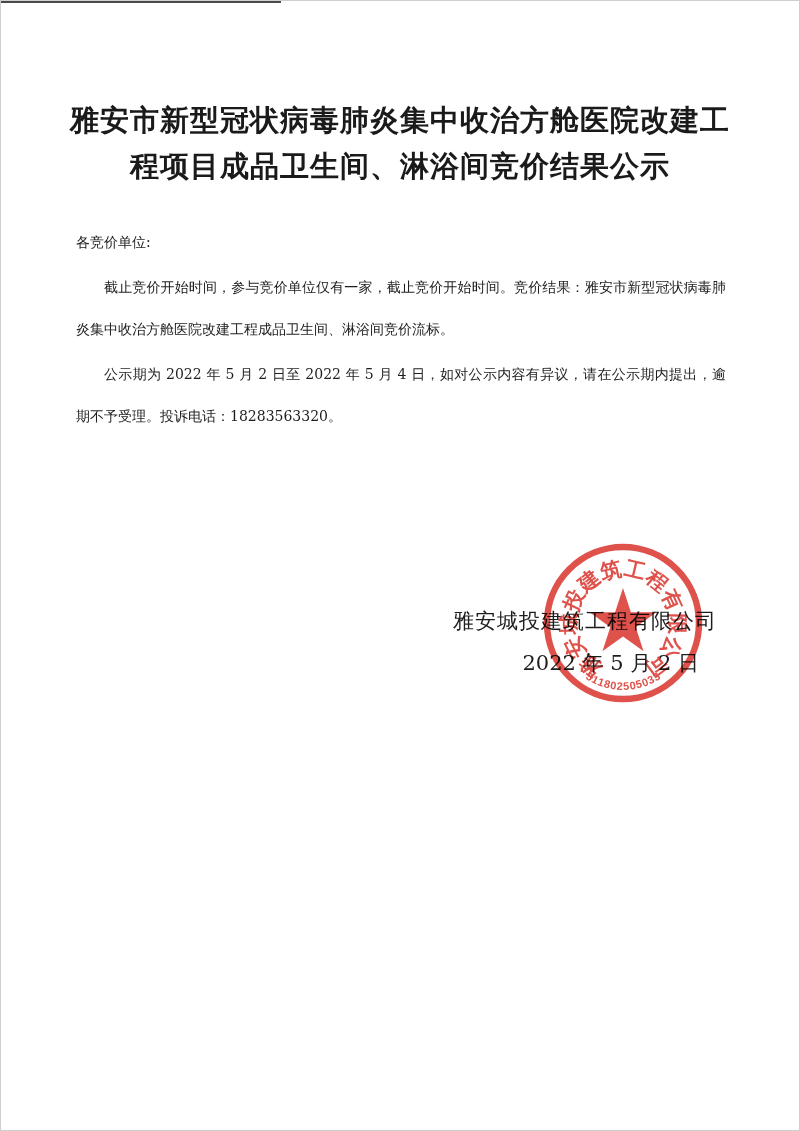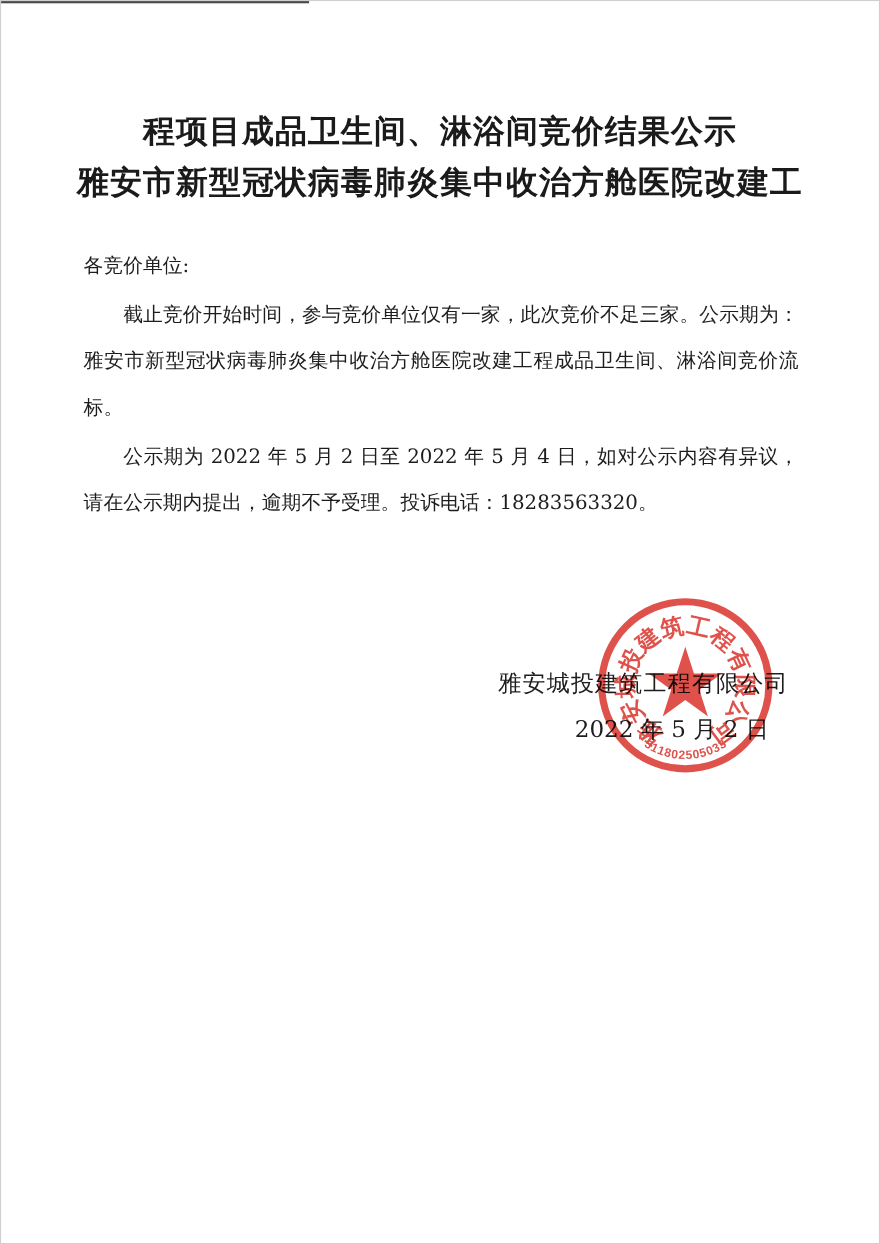--- a/index.html
+++ b/index.html
@@ -27,21 +27,21 @@
     font-family: "Liberation Sans", sans-serif;
     font-weight: 700;
     font-size: 29px;
     line-height: 46px;
     letter-spacing: 1px;
     color: #1a1a1a;
   }
   .doc-body {
     position: absolute;
     top: 220px; left: 75px; width: 650px;
-    font-size: 18px;
+    font-size: 14px;
     line-height: 42px;
     color: #1d1d1d;
     text-align: justify;
   }
   .doc-body p { margin: 0 0 3px 0; text-indent: 2em; }
   .doc-body p.salutation { text-indent: 0; }
   .signature-company {
     position: absolute;
     top: 609px; right: 82px;
     font-size: 21px; line-height: 22px;
@@ -73,27 +73,27 @@
     font-family: "Liberation Sans", sans-serif;
   }
 </style>
 </head>
 <body>
 
 <div class="page">
   <div class="scan-edge-top"></div>
 
   <div class="doc-title">
+    <div>雅安市新型冠状病毒肺炎集中收治方舱医院改建工</div>
     <div>程项目成品卫生间、淋浴间竞价结果公示</div>
-    <div>雅安市新型冠状病毒肺炎集中收治方舱医院改建工</div>
   </div>
 
   <div class="doc-body">
     <p class="salutation">各竞价单位:</p>
-    <p>截止竞价开始时间，参与竞价单位仅有一家，此次竞价不足三家。公示期为：雅安市新型冠状病毒肺炎集中收治方舱医院改建工程成品卫生间、淋浴间竞价流标。</p>
+    <p>截止竞价开始时间，参与竞价单位仅有一家，截止竞价开始时间。竞价结果：雅安市新型冠状病毒肺炎集中收治方舱医院改建工程成品卫生间、淋浴间竞价流标。</p>
     <p>公示期为 2022 年 5 月 2 日至 2022 年 5 月 4 日，如对公示内容有异议，请在公示期内提出，逾期不予受理。投诉电话：18283563320。</p>
   </div>
 
   <div class="signature-company">雅安城投建筑工程有限公司</div>
   <div class="signature-date">2022 年 5 月 2 日</div>
 
   <svg class="seal-svg" viewBox="0 0 164 164">
     <circle cx="82" cy="82" r="76" fill="none" stroke-width="6.5" stroke="#dd453e"></circle>
     <polygon points="82,47 89.88,71.16 115.29,71.19 94.74,86.14 102.57,110.32 82,95.4 61.43,110.32 69.26,86.14 48.71,71.19 74.12,71.16" fill="#dd453e"></polygon>
     <g id="seal-ring-text">

